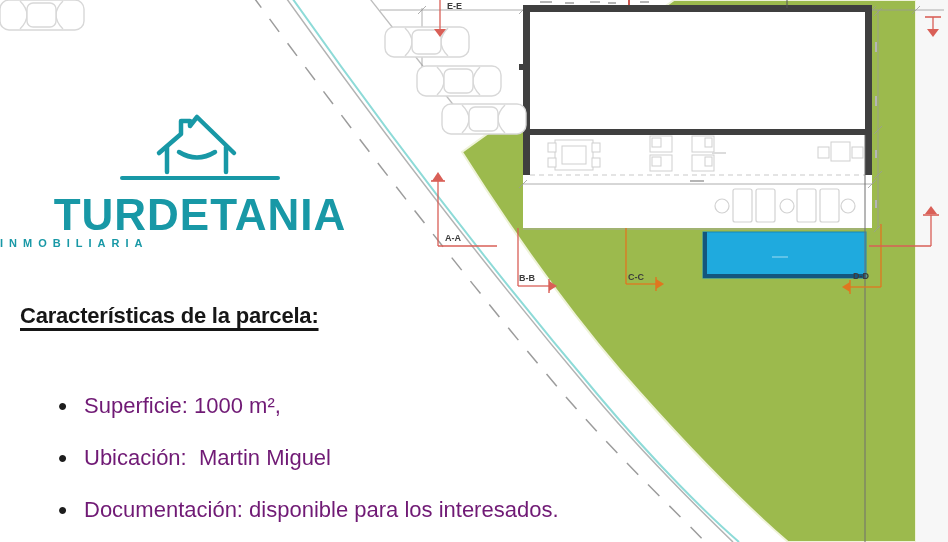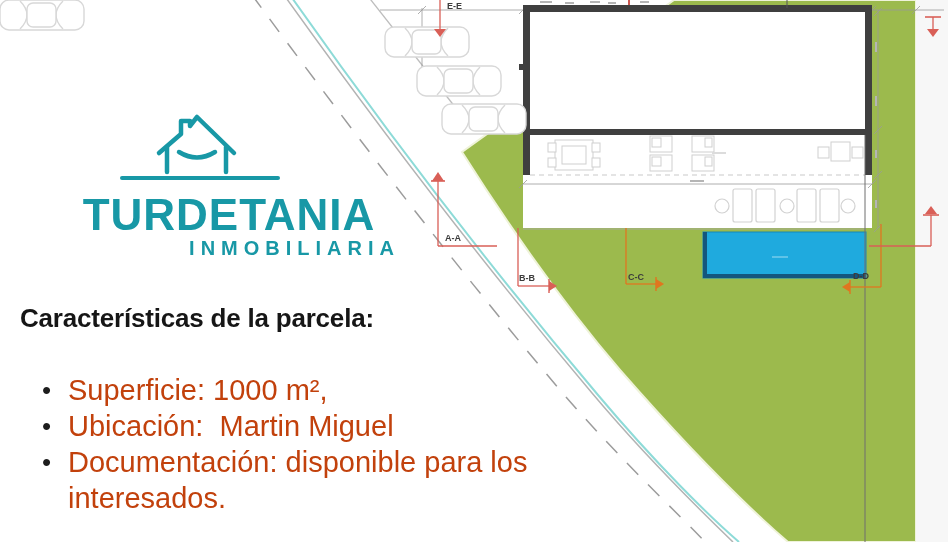--- a/index.html
+++ b/index.html
@@ -4,31 +4,31 @@
 <style>
   html,body{margin:0;padding:0;}
   body{
     width:948px;height:542px;overflow:hidden;position:relative;
     background:#ffffff;
     font-family:"Liberation Sans","DejaVu Sans",sans-serif;
   }
   .abs{position:absolute;}
   .logo-house{left:118px;top:110px;width:164px;height:74px;}
   .brand{left:0;top:190px;width:400px;text-align:center;
-         font-size:44px;font-weight:800;letter-spacing:1px;color:#1898a6;padding-left:29px;}
-  .tagline{left:0;top:237px;width:400px;text-align:right;
-           font-size:20px;font-weight:700;letter-spacing:6px;color:#1898a6;}
+         font-size:44px;font-weight:800;letter-spacing:1px;color:#1898a6;}
+  .tagline{left:0;top:237px;width:400px;text-align:left;
+           font-size:11px;font-weight:700;letter-spacing:6px;color:#1898a6;}
   
-  .heading{left:20px;top:303px;font-size:26px;font-weight:700;color:#161616;
-           text-decoration-thickness:3px;text-underline-offset:5px;
+  .heading{left:20px;top:303px;font-size:22px;font-weight:700;color:#161616;
+           text-decoration:underline;text-decoration-thickness:3px;text-underline-offset:5px;
            letter-spacing:-0.2px;}
   ul.features{left:42px;top:372px;margin:0;padding:0;list-style:none;width:640px;}
   ul.features li{
-    position:relative;padding-left:26px;margin:0;height:36px;line-height:36px;
-    font-size:29px;color:#c2410c;white-space:pre-wrap;
+    position:relative;padding-left:26px;margin:16px;height:36px;line-height:36px;
+    font-size:22px;color:#701a75;white-space:pre-wrap;
   }
   ul.features li::before{
     content:"•";position:absolute;left:0;top:0;font-size:26px;color:#1d1d1d;
   }
   
   svg.plan{position:absolute;left:0;top:0;z-index:0;}
   .overlay{z-index:2;}
   svg text.sec{font-family:"Liberation Sans","DejaVu Sans",sans-serif;
                font-size:9px;font-weight:700;fill:#3c3c3c;}
 </style>

